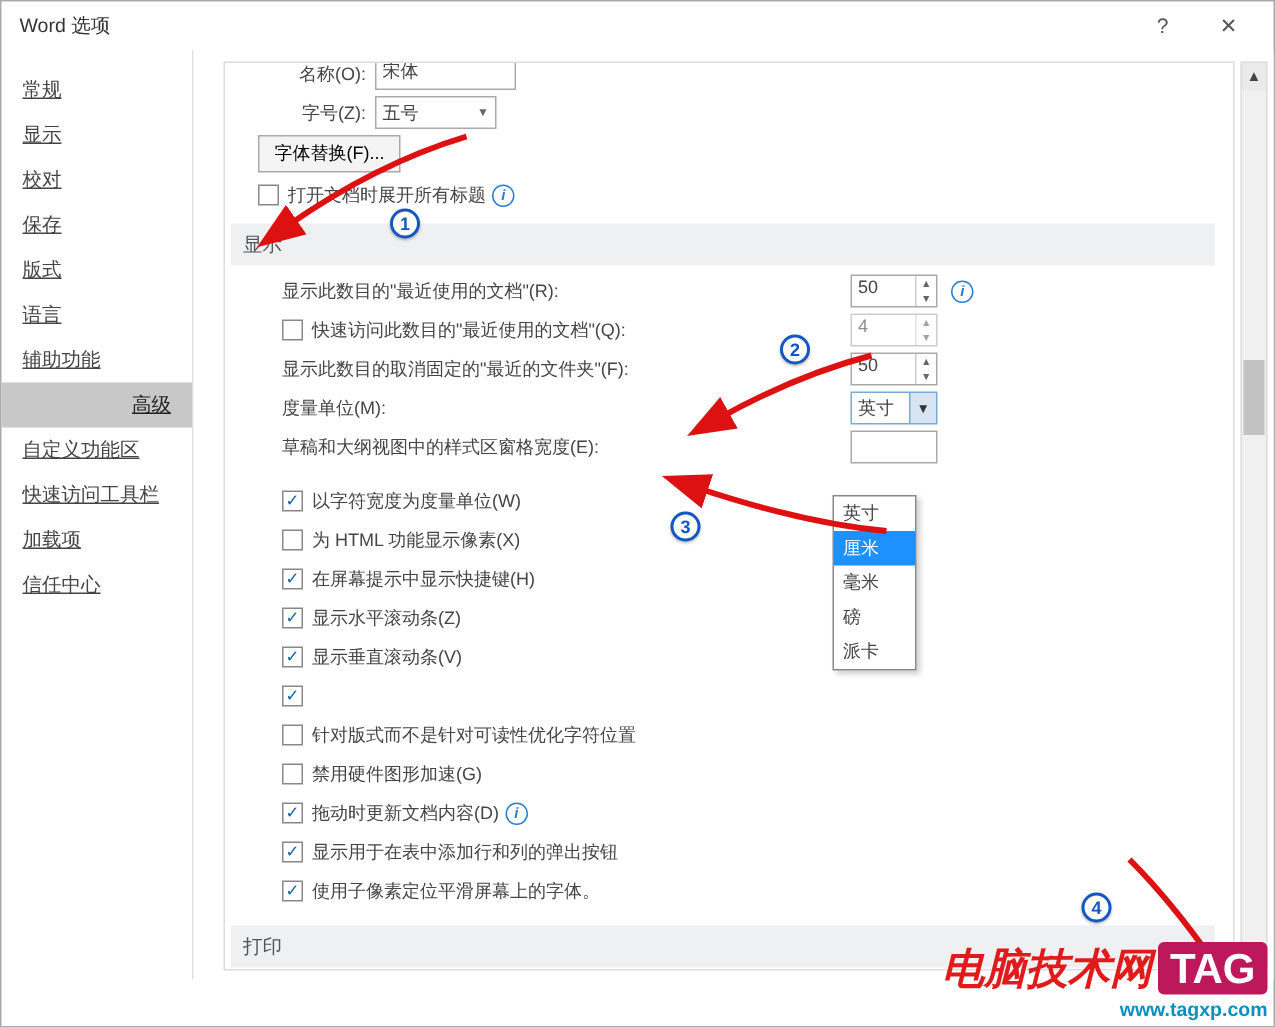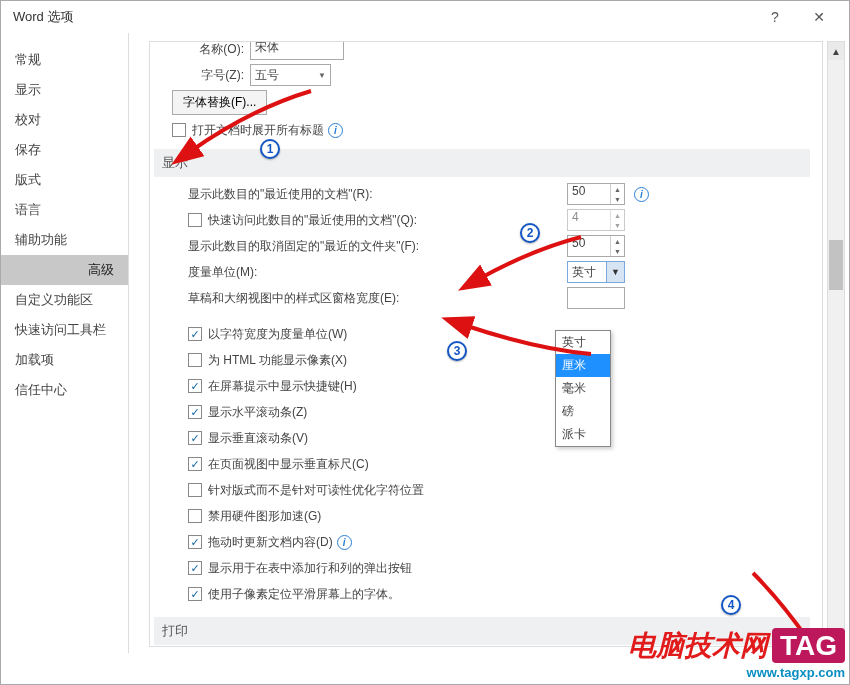--- a/index.html
+++ b/index.html
@@ -3,21 +3,21 @@
 <meta charset="utf-8">
 <style>
 * { box-sizing: border-box; margin: 0; padding: 0; }
 body { font-family: "Microsoft YaHei", "Segoe UI", sans-serif; font-size: 12px; background: #fff; color: #444; width: 850px; height: 685px; overflow: hidden; position: relative; }
 .dialog { width: 850px; height: 685px; border: 1px solid #aaa; position: relative; background: #fff; }
 .titlebar { height: 32px; display: flex; align-items: center; padding: 0 8px; border-bottom: 1px solid transparent; }
 .titlebar .title { flex: 1; font-size: 13px; color: #333; padding-left: 4px; }
 .titlebar .tbtn { width: 44px; height: 30px; display: flex; align-items: center; justify-content: center; color: #555; font-size: 14px; }
 .body { display: flex; height: 620px; }
 .sidebar { width: 128px; border-right: 1px solid #ddd; padding-top: 12px; }
-.sidebar .item { padding: 6px 14px; font-size: 13px; color: #444; }
+.sidebar .item { padding: 6px 14px; font-size: 13px; color: #444; text-decoration: underline; }
 .sidebar .item.selected { background: #c8c8c8; color: #222; text-align: right; }
 .main { flex: 1; position: relative; overflow: hidden; background: #fff; }
 .scroll-wrap { position: absolute; left: 20px; right: 26px; top: 8px; bottom: 6px; border: 1px solid #ddd; padding: 0 12px 0 12px; overflow: hidden; }
 .vscroll { position: absolute; right: 4px; top: 8px; bottom: 6px; width: 18px; background: #f0f0f0; border: 1px solid #ddd; }
 .vscroll .up, .vscroll .down { height: 18px; display: flex; align-items: center; justify-content: center; background: #eaeaea; font-size: 10px; }
 .vscroll .down { position: absolute; bottom: 0; left: 0; right: 0; }
 .vscroll .thumb { position: absolute; left: 1px; right: 1px; top: 198px; height: 50px; background: #c2c2c2; }
 .row { display: flex; align-items: center; margin: 4px 0; min-height: 22px; }
 .row .lbl { margin-right: 6px; }
 .section-header { background: #eef0f2; padding: 5px 8px; margin: 8px 0 6px -8px; font-size: 13px; color: #555; }
@@ -181,21 +181,20 @@
         <div class="row indent">
             <span class="chk checked"></span>
             <span>显示水平滚动条(Z)</span>
           </div>
         <div class="row indent">
             <span class="chk checked"></span>
             <span>显示垂直滚动条(V)</span>
           </div>
         <div class="row indent">
             <span class="chk checked"></span>
-            <span>在页面视图中显示垂直标尺(C)</span>
           </div>
         <div class="row indent">
             <span class="chk"></span>
             <span>针对版式而不是针对可读性优化字符位置</span>
           </div>
         <div class="row indent">
             <span class="chk"></span>
             <span>禁用硬件图形加速(G)</span>
           </div>
         <div class="row indent">

